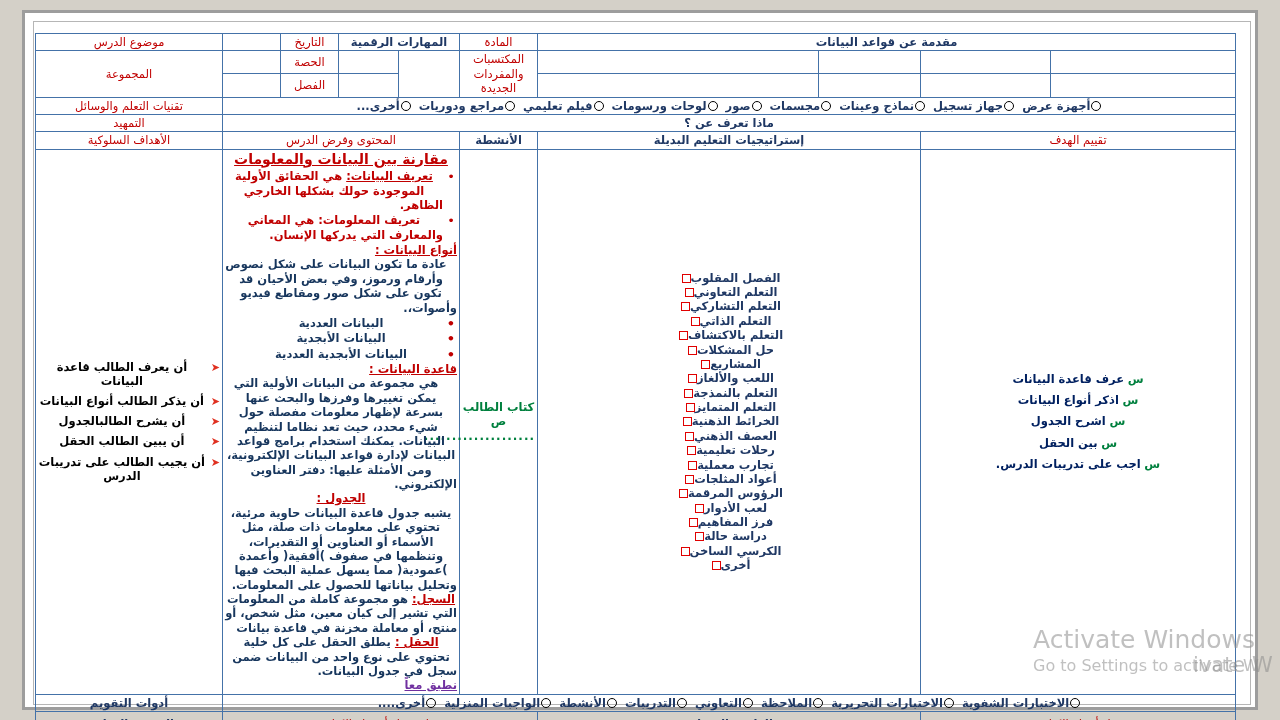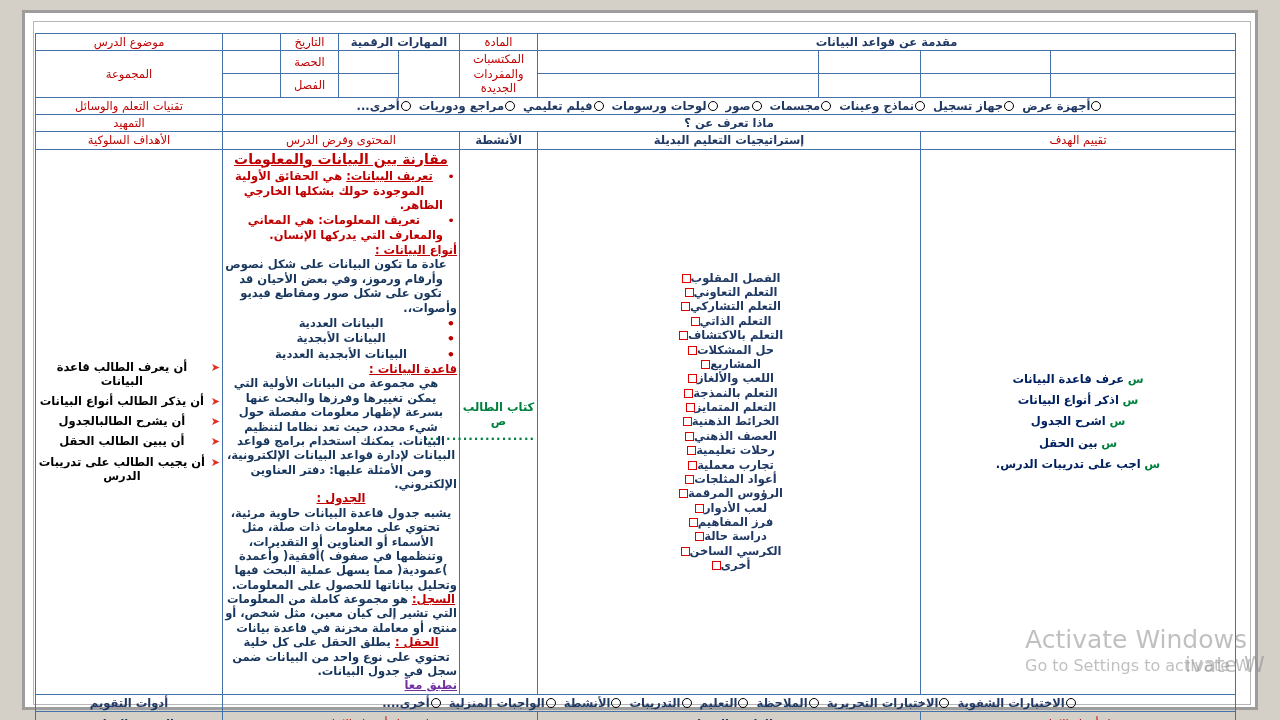--- a/index.html
+++ b/index.html
@@ -70,21 +70,21 @@
   .arrow{color:#e03020;font-size:11px;line-height:1.4;flex:0 0 auto;}
   .obj .txt{flex:1 1 auto;text-align:center;}
   .eval{font-size:13px;line-height:1.6;padding:3px 6px;
     text-align:right;vertical-align:middle;}
   .eval .row{margin:7px 0;text-align:center;}
   .act{font-size:12.5px;color:#00803e;font-weight:bold;vertical-align:middle;}
   .dots{color:#00803e;letter-spacing:1px;font-size:12px;}
   .wm{
     position:absolute;color:rgba(140,140,140,.55);
     font-family:"DejaVu Sans","Liberation Sans",sans-serif;
-    font-weight:400;pointer-events:none;direction:ltr;white-space:nowrap;
+    font-weight:400;pointer-events:none;direction:ltr;white-space:nowrap;margin-left:8px;
   }
   .wm1{left:1000px;top:612px;font-size:25px;}
   .wm2{left:1000px;top:643px;font-size:16px;}
   .wm3{left:1160px;top:640px;font-size:21px;}
 </style>
 </head>
 <body>
 
 <div class="page-frame">
 <div class="inner-pad"></div>
@@ -249,21 +249,21 @@
               <span class="txt">أن يجيب الطالب على تدريبات الدرس</span>
             </div>
     </td>
   </tr>
 
   <tr>
     <td colspan="9" class="aid-row">
       <span class="opt"><span class="circ"></span><span>الاختبارات الشفوية</span></span>
       <span class="opt"><span class="circ"></span><span>الاختبارات التحريرية</span></span>
       <span class="opt"><span class="circ"></span><span>الملاحظة</span></span>
-      <span class="opt"><span class="circ"></span><span>التعليم</span></span>
+      <span class="opt"><span class="circ"></span><span>التعاوني</span></span>
       <span class="opt"><span class="circ"></span><span>التدريبات</span></span>
       <span class="opt"><span class="circ"></span><span>الأنشطة</span></span>
       <span class="opt"><span class="circ"></span><span>الواجبات المنزلية</span></span>
       <span class="opt"><span class="circ"></span><span>أخرى....</span></span>
     </td>
     <td class="hdr-blue">أدوات التقويم</td>
   </tr>
 
   <tr style="height:26px">
     <td colspan="2" class="hdr-red">حل أسئلة الكتاب</td>

